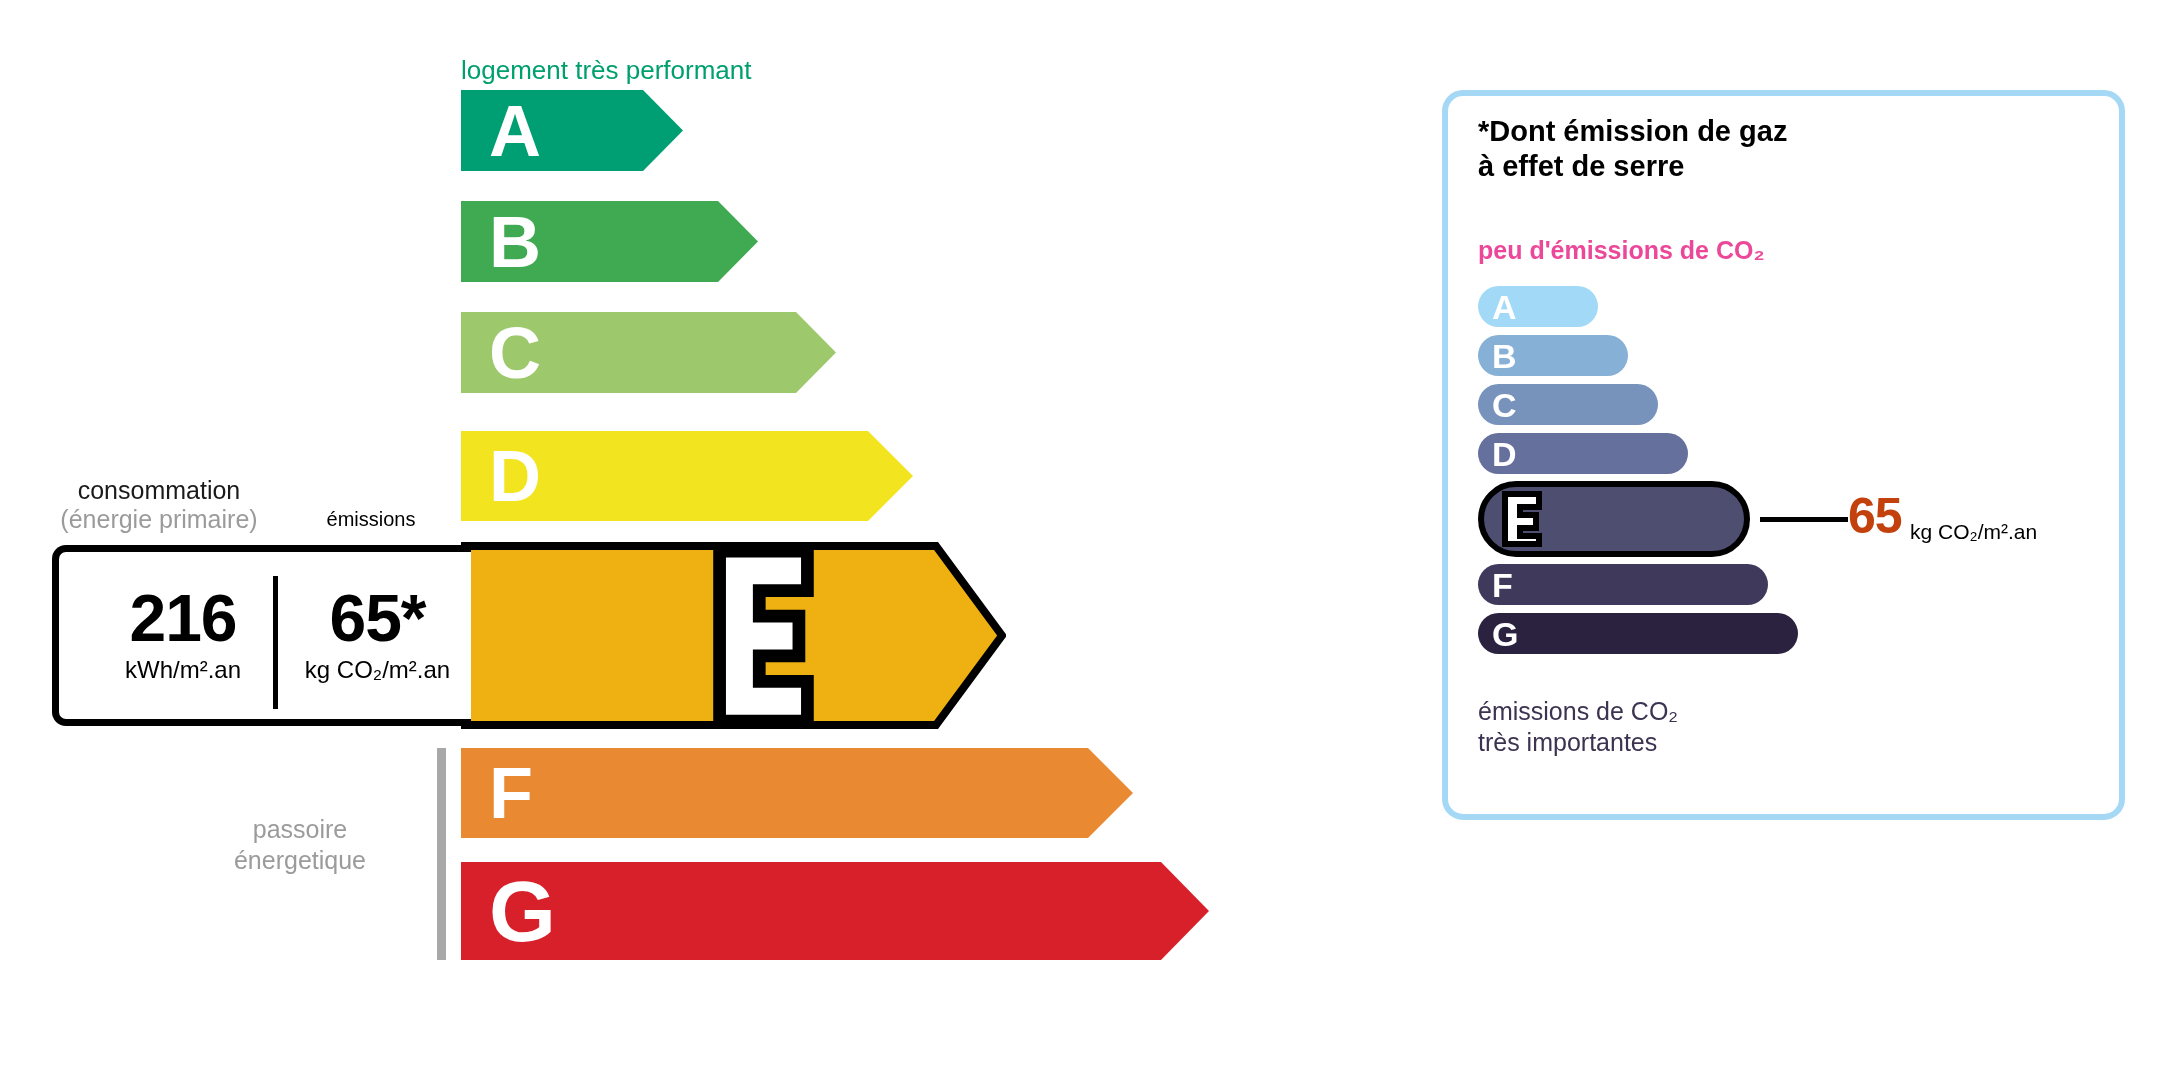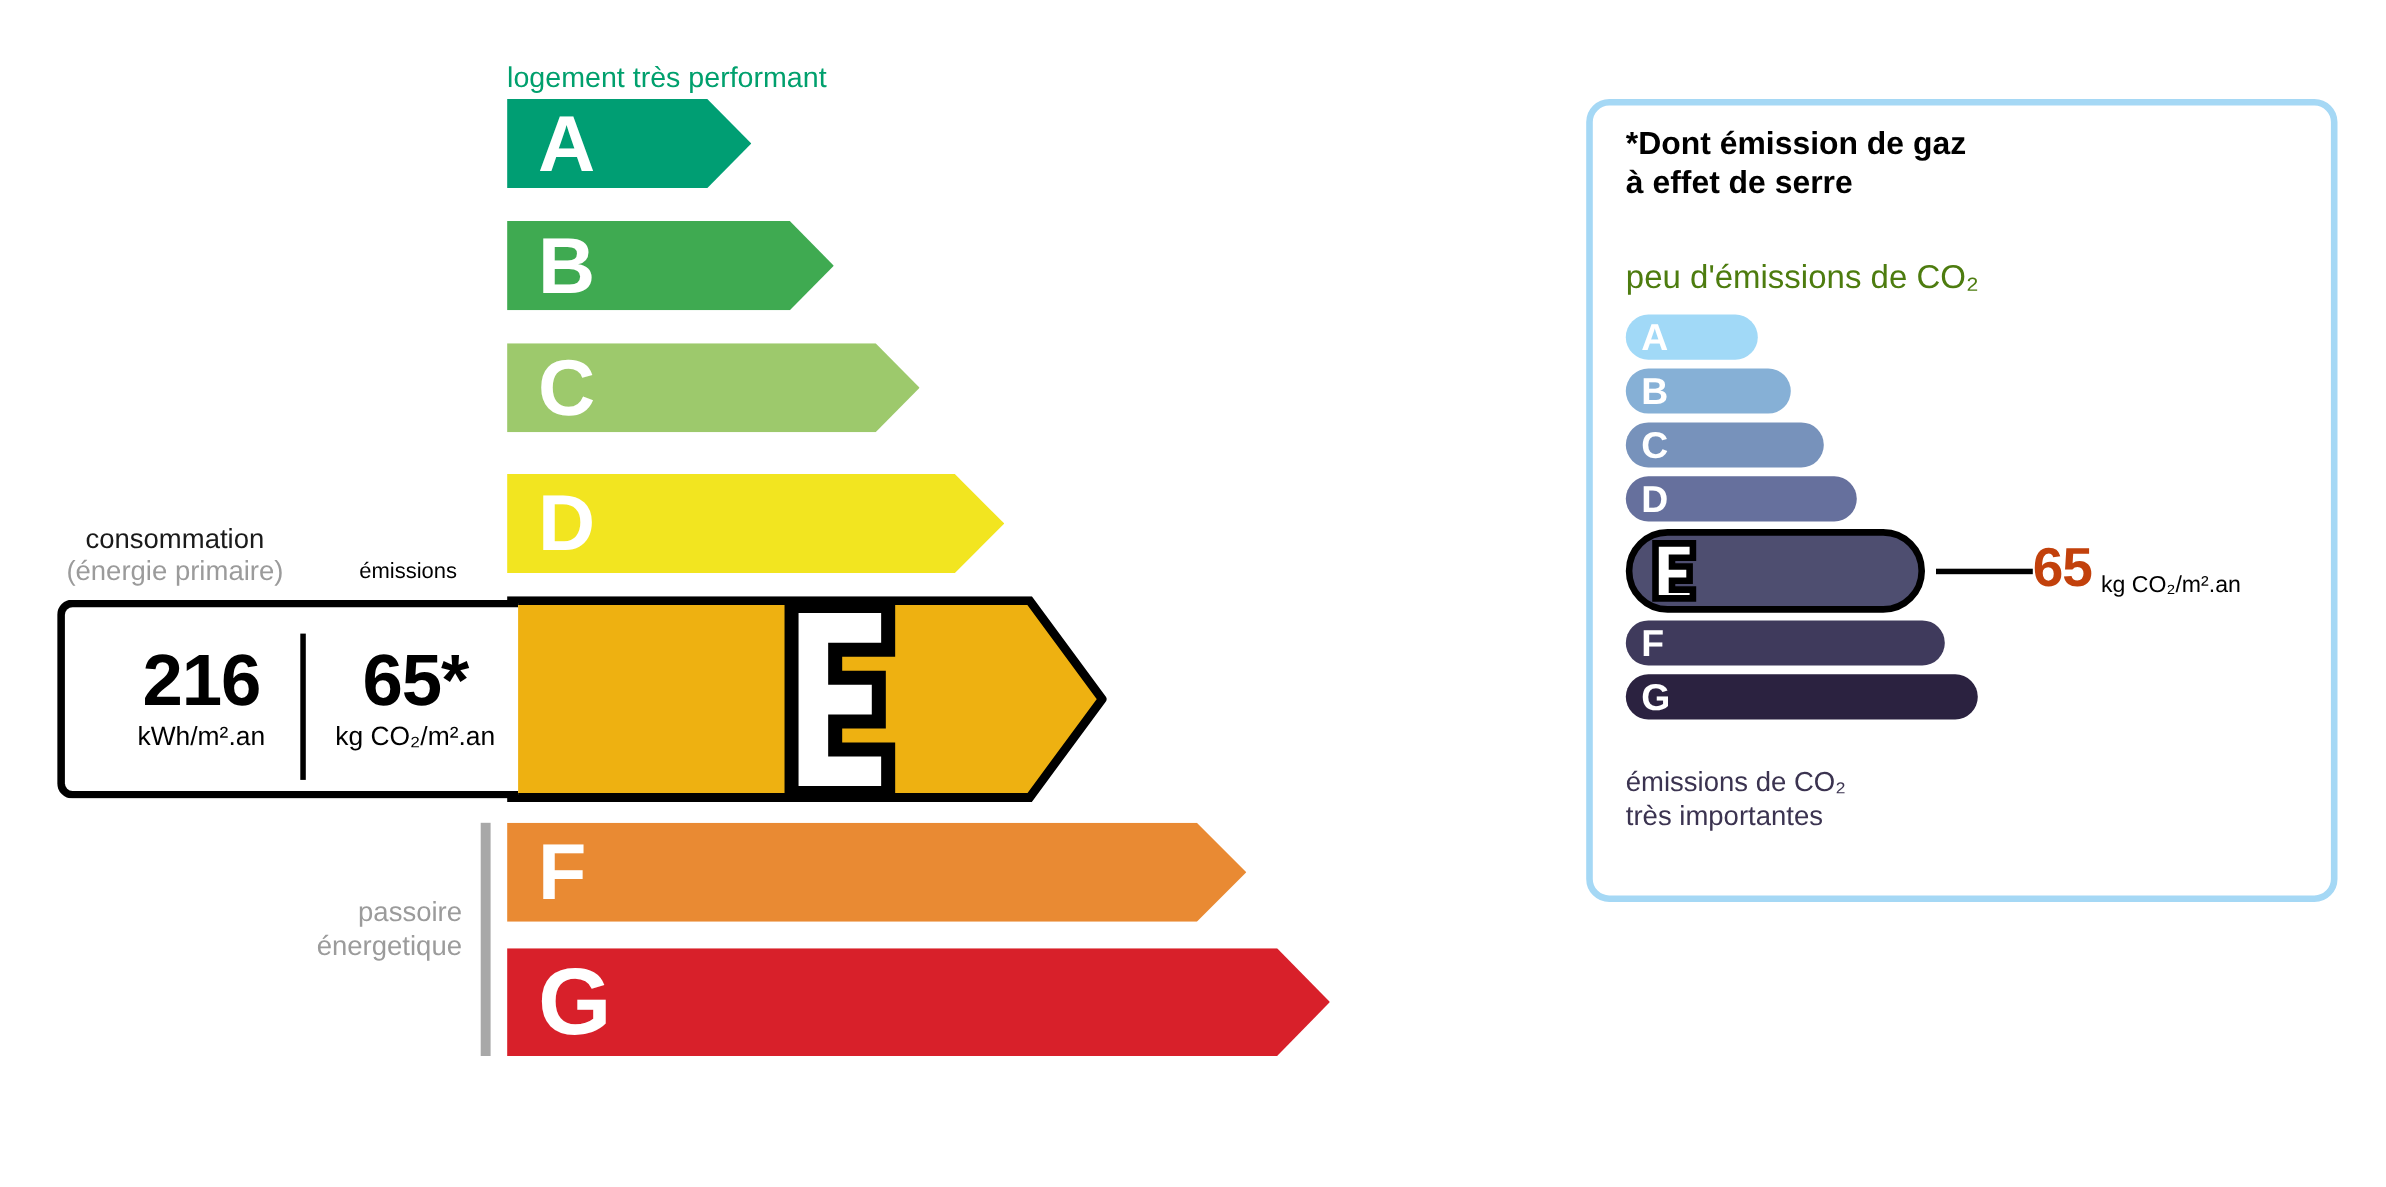--- a/index.html
+++ b/index.html
@@ -127,21 +127,21 @@
     border-radius: 21px;
     background: #fff;
   }
   .ges-title {
     position: absolute; left: 30px; top: 18px;
     font-size: 29px; font-weight: bold; color: #000;
     line-height: 1.22; white-space: pre-line;
   }
   .ges-subtitle {
     position: absolute; left: 30px; top: 140px;
-    font-size: 30px; color: #4d7c0f;
+    font-size: 25px; color: #ec4899; font-weight: bold;
   }
   .ges-footer {
     position: absolute; left: 30px; top: 600px;
     font-size: 25px; color: #3b3350;
     line-height: 1.22; white-space: pre-line;
   }
   .ges-row { position: absolute; left: 30px; }
   .ges-bar {
     position: relative;
     height: 100%;
@@ -259,21 +259,21 @@
     <div class="vb-cell left">
       <div class="vb-value">216</div>
       <div class="vb-unit">kWh/m².an</div>
     </div>
     <div class="vb-cell right">
       <div class="vb-value">65*</div>
       <div class="vb-unit">kg CO₂/m².an</div>
     </div>
   </div>
 
-  <div class="note-passoire" style="white-space:pre-line;">passoire
+  <div class="note-passoire" style="white-space:pre-line;text-align:center;">passoire
 énergetique</div>
   <div class="grey-bar"></div>
 </div>
 
 <div id="ges-panel">
 
   <div class="ges-title">*Dont émission de gaz
 à effet de serre</div>
   <div class="ges-subtitle">peu d'émissions de CO₂</div>
 

